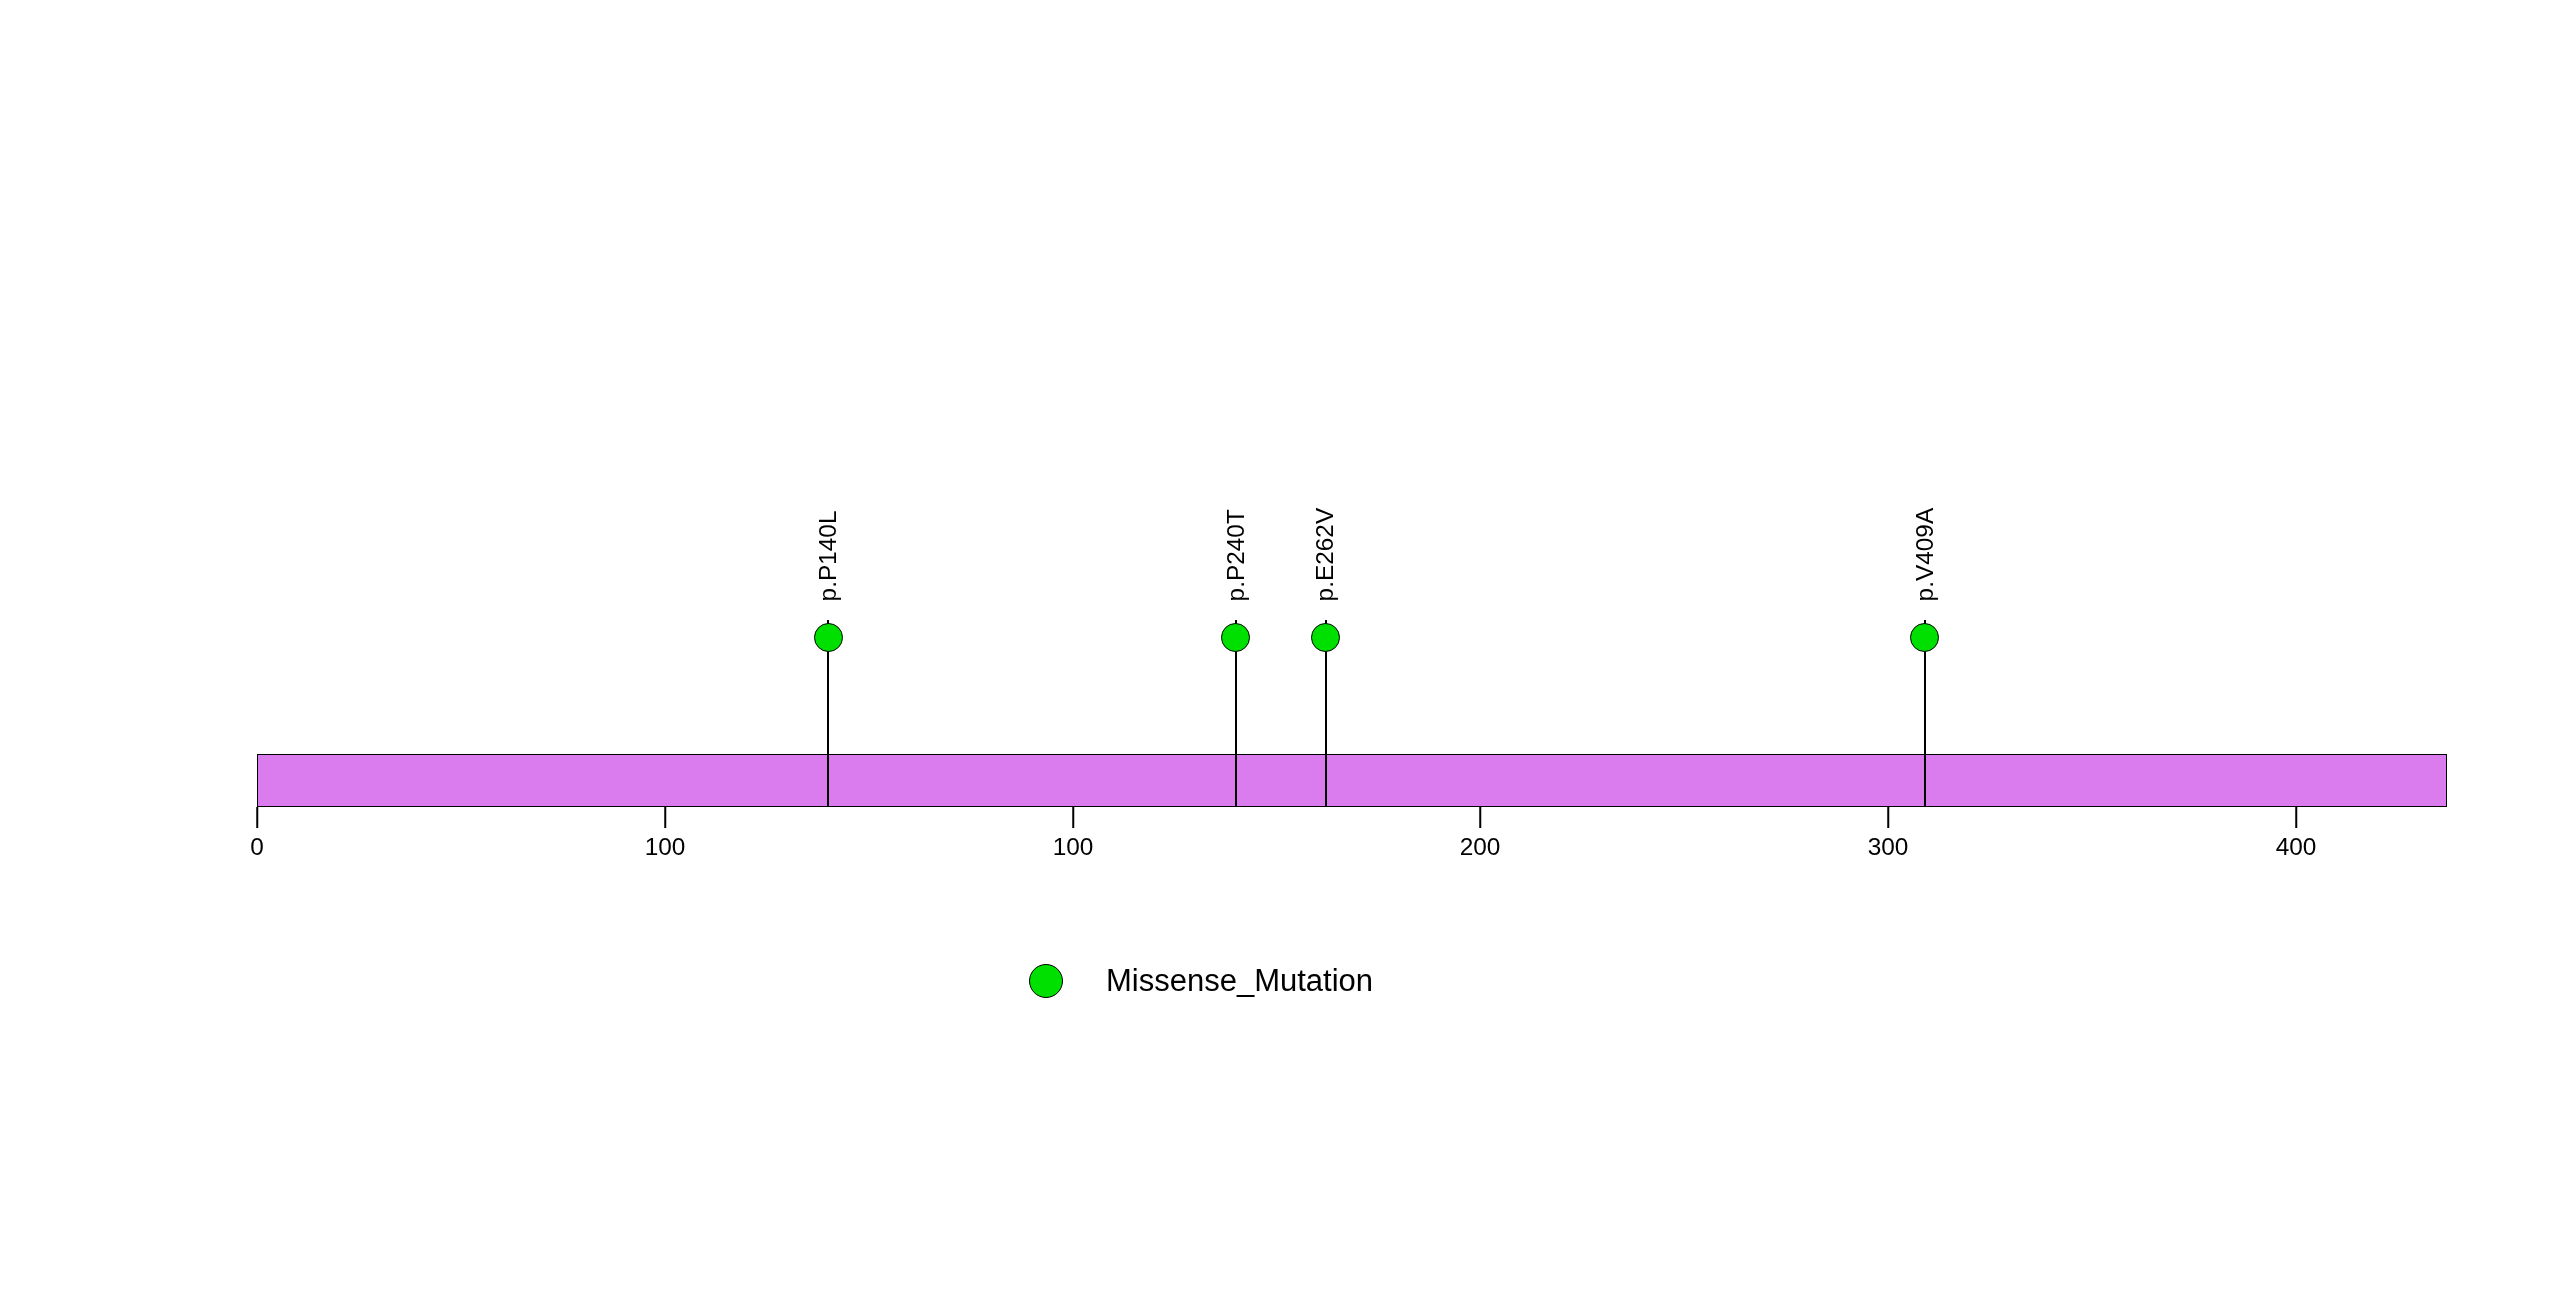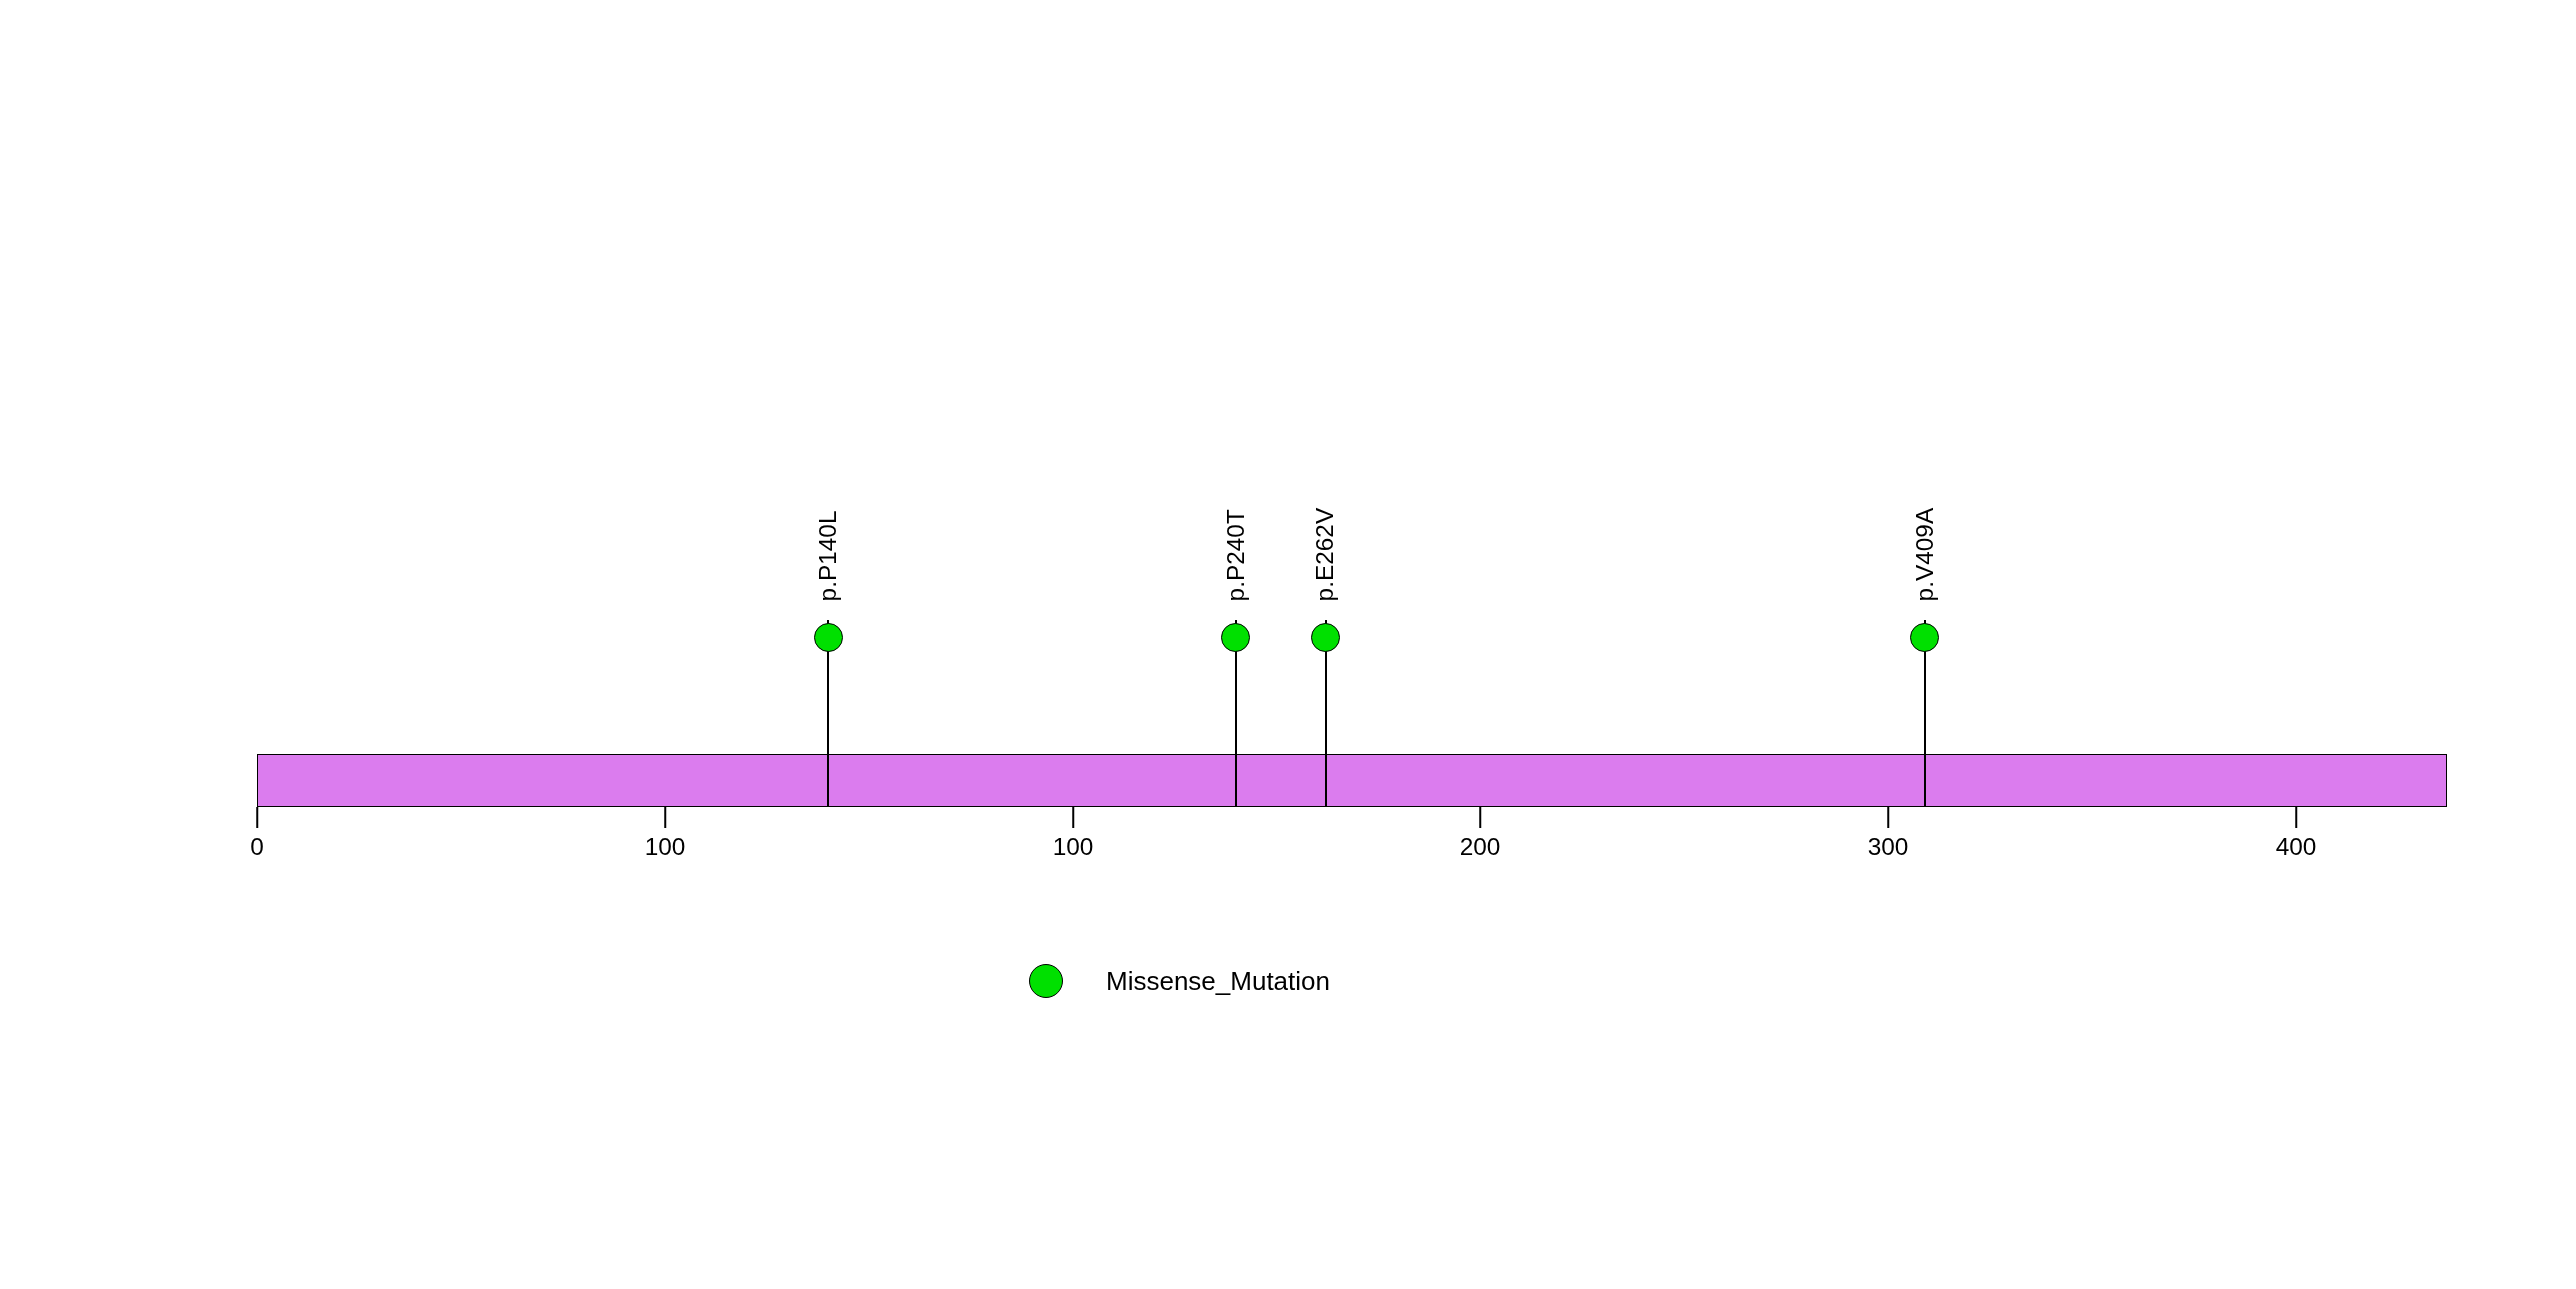--- a/index.html
+++ b/index.html
@@ -91,21 +91,21 @@
   }
   #legend-dot {
     width: 34px;
     height: 34px;
     box-sizing: border-box;
     border: 1.5px solid #000000;
     border-radius: 50%;
     flex: 0 0 auto;
   }
   #legend-label {
-    font-size: 26px;
+    font-size: 31px;
     line-height: 34px;
     color: #000000;
     white-space: nowrap;
   }
 </style>
 </head>
 <body>
 
 <div id="figure">
 

